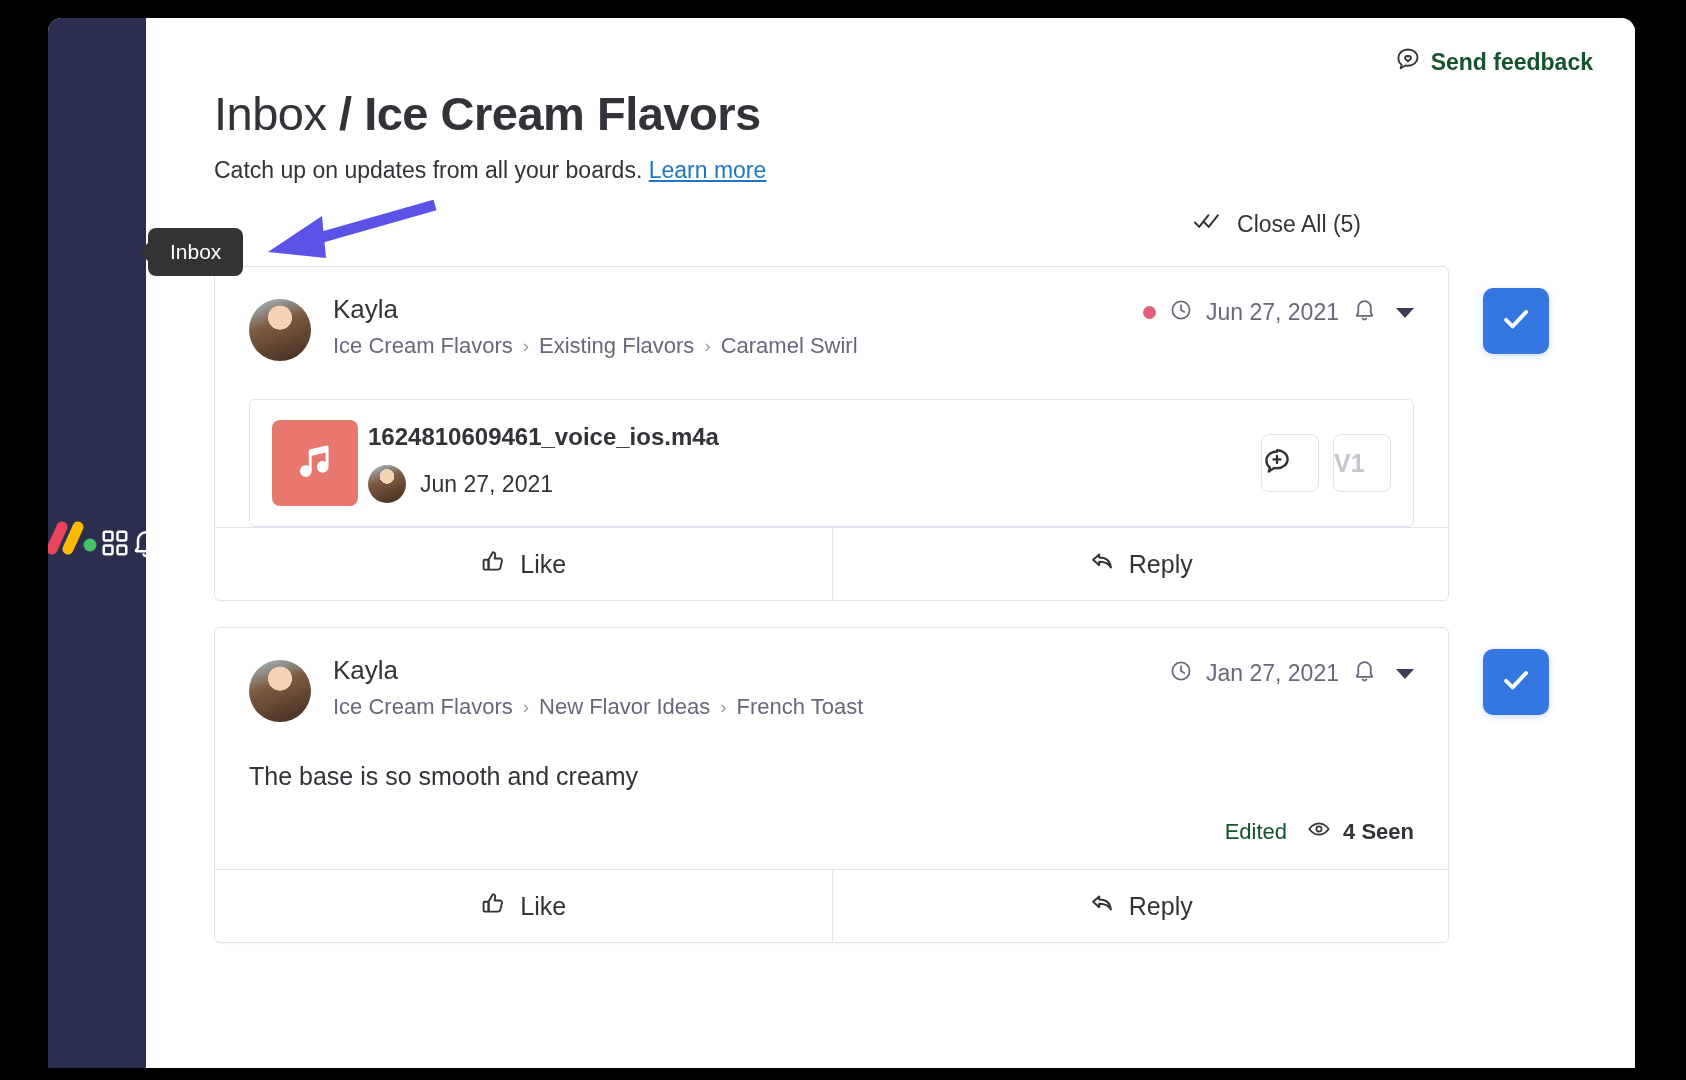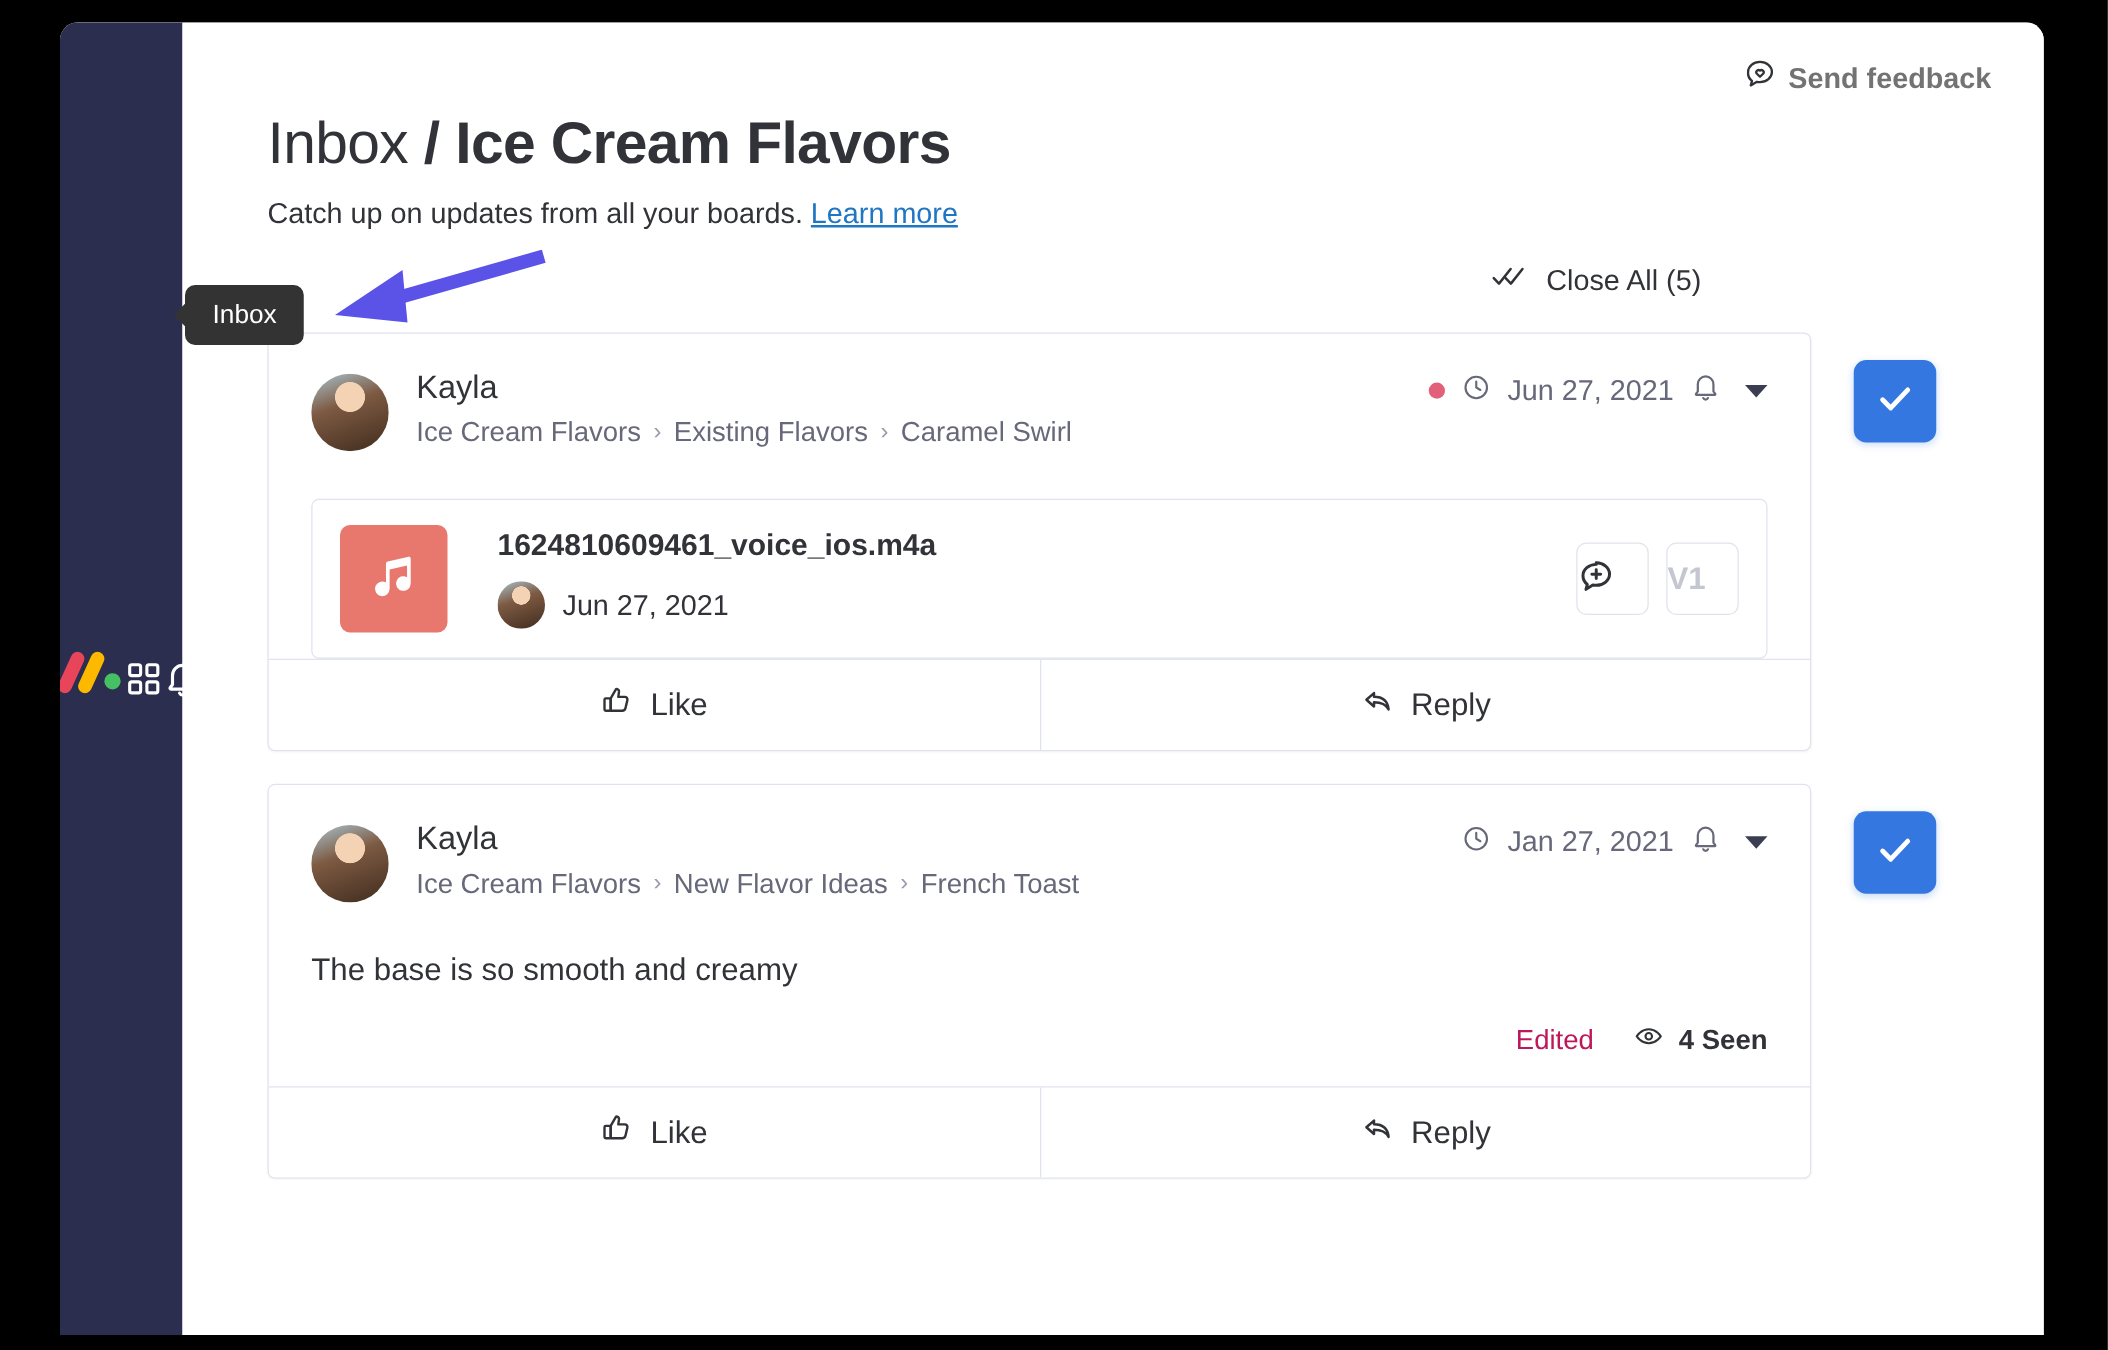--- a/index.html
+++ b/index.html
@@ -113,21 +113,21 @@
     flex: 1 1 auto;
     position: relative;
     background: #ffffff;
     padding: 0 0 0 0;
     overflow: hidden;
   }
   #feedback {
     position: absolute;
     right: 42px; top: 28px;
     display: flex; align-items: center; gap: 10px;
-    font-size: 23px; font-weight: 700; color: #737373;
+    font-size: 23px; font-weight: 700; color: #14532d;
     cursor: pointer;
   }
   #header { padding: 68px 12px 0 68px; }
   #page-title {
     font-size: 47px;
     color: #323338;
     font-weight: 400;
     letter-spacing: -0.5px;
     white-space: nowrap;
   }
@@ -205,21 +205,21 @@
     display: flex; align-items: center;
     position: relative;
   }
   .file-tile {
     width: 86px; height: 86px;
     background: #e8786e;
     border-radius: 8px;
     flex: 0 0 86px;
     display: flex; align-items: center; justify-content: center;
   }
-  .file-info { margin-left: 40px; }
+  .file-info { margin-left: 10px; }
   .file-name { font-size: 24px; font-weight: 700; color: #323338; }
   .file-sub { display: flex; align-items: center; gap: 14px; margin-top: 14px; }
   .avatar-xs {
     width: 38px; height: 38px; border-radius: 50%;
     background:
       radial-gradient(circle at 50% 30%, #f3d3b4 0 22%, transparent 23%),
       linear-gradient(160deg, #a9c4cf 0%, #7d5a42 40%, #402c1e 100%);
   }
   .file-date { font-size: 23px; color: #323338; }
   .file-actions { position: absolute; right: 22px; top: 50%; transform: translateY(-50%); display: flex; gap: 14px; }
@@ -232,21 +232,21 @@
     cursor: pointer;
   }
   .sq-btn .v1 { font-size: 25px; font-weight: 700; color: #c5c7d0; }
   .msg-text { font-size: 25px; color: #323338; padding: 6px 0 0 0; }
   .seen-row {
     display: flex; align-items: center; justify-content: flex-end;
     gap: 12px;
     font-size: 22px; color: #323338;
     padding: 26px 34px 22px 0;
   }
-  .seen-row .edited { color: #be185d; margin-right: 20px; }
+  .seen-row .edited { color: #14532d; margin-right: 8px; }
   .seen-grp { display: flex; align-items: center; gap: 9px; font-weight: 700; }
   .actions {
     display: flex;
     border-top: 1px solid #e0e3eb;
   }
   .action {
     flex: 1 1 50%;
     height: 72px;
     display: flex; align-items: center; justify-content: center;
     gap: 13px;

